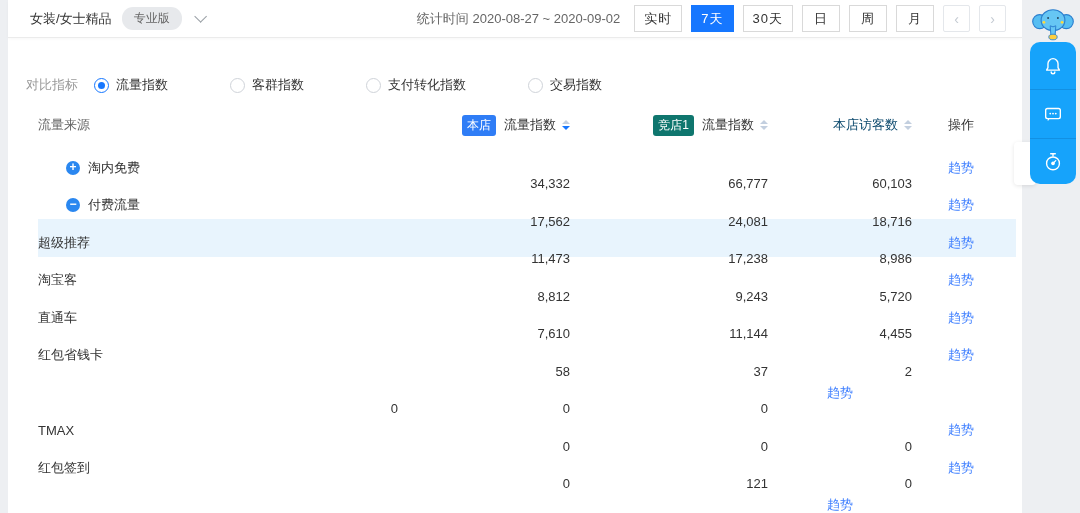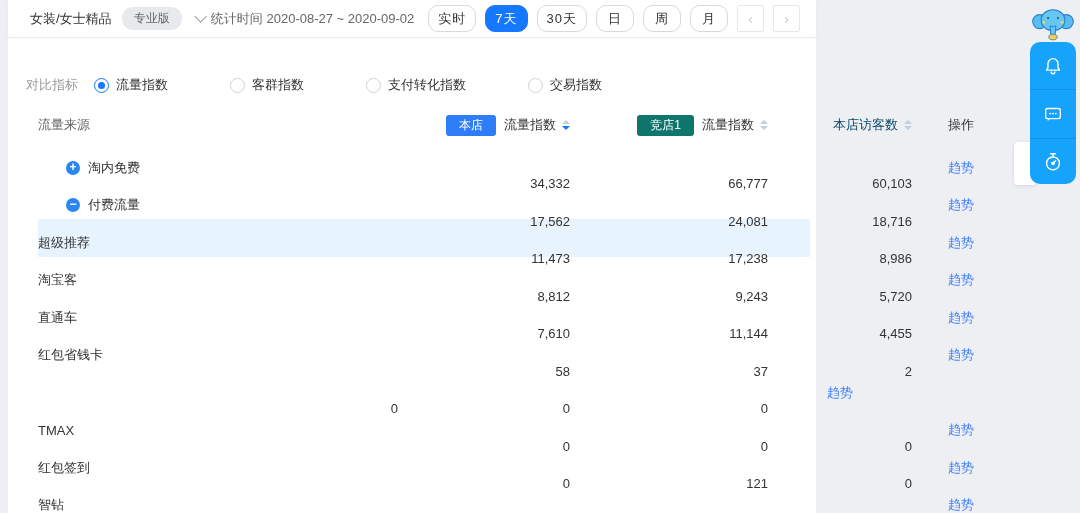--- a/index.html
+++ b/index.html
@@ -1,31 +1,31 @@
 <!DOCTYPE html>
 <html><head>
 <meta charset="utf-8">
 <style>
   html,body{margin:0;padding:0;width:1080px;height:513px;overflow:hidden;
     font-family:"Liberation Sans","DejaVu Sans",sans-serif;background:#edeff2;}
-  .main{position:absolute;left:8px;top:0;width:808px;height:513px;background:#fff;}
+  .main{position:absolute;left:8px;top:0;width:1014px;height:513px;background:#fff;}
 
   
   .topbar{height:37px;display:flex;align-items:center;padding:0 16px 0 22px;
     border-bottom:1px solid #ebebeb;box-shadow:0 1px 3px rgba(0,0,0,.03);}
   .category{font-size:13px;color:#333;}
   .ver-badge{margin-left:10px;background:#e7e9ec;color:#666;font-size:12px;
     padding:3px 12px;border-radius:11px;}
   .chev{margin-left:12px;width:8px;height:8px;border-right:1.5px solid #9aa0a6;
     border-bottom:1.5px solid #9aa0a6;transform:rotate(45deg) translateY(-3px);}
   .topbar-right{margin-left:auto;display:flex;align-items:center;}
   .stat-time{font-size:13px;color:#666;margin-right:14px;}
   .btn-group{display:flex;align-items:center;gap:9px;}
   .range-btn{height:27px;min-width:38px;padding:0 9px;font-size:13px;color:#333;
-    background:#fff;border:1px solid #d9d9d9;border-radius:10px;cursor:pointer;
+    background:#fff;border:1px solid #d9d9d9;border-radius:0;cursor:pointer;
     font-family:inherit;letter-spacing:1px;}
   .range-btn.active{background:#1677ff;border-color:#1677ff;color:#fff;}
   .pager-btn{height:27px;width:27px;font-size:14px;color:#c4cad2;background:#fff;
     border:1px solid #e4e7eb;border-radius:2px;cursor:default;font-family:inherit;}
 
   
   .metric-row{margin-top:26px;height:42px;display:flex;align-items:center;padding-left:18px;}
   .metric-label{font-size:13px;color:#999;margin-right:16px;}
   .radio-opt{display:flex;align-items:center;margin-right:62px;cursor:pointer;}
   .radio{width:15px;height:15px;border-radius:50%;border:1px solid #cfd3d9;background:#fff;
@@ -37,21 +37,21 @@
 
   
   .table{margin:0 6px 0 30px;}
   .grid-row{display:grid;grid-template-columns:360px 172px 198px 144px 98px;align-items:center;}
   .thead{height:38px;font-size:13px;}
   .th-source{color:#666;}
   .th-right{justify-self:end;display:flex;align-items:center;}
   .th-metric{color:#333;}
   .th-visitors{color:#0c4a6e;}
   .th-action{justify-self:center;color:#333;}
-  .badge{font-size:12px;color:#fff;padding:2px 13px;border-radius:3px;margin-right:8px;}
+  .badge{font-size:12px;color:#fff;padding:2px 5px;border-radius:3px;margin-right:8px;}
   .badge.own{background:#2f7df6;}
   .badge.comp{background:#0f766e;}
   .sort{display:inline-flex;flex-direction:column;gap:2px;margin-left:6px;}
   .sort i{width:0;height:0;border-left:4px solid transparent;border-right:4px solid transparent;}
   .sort .up{border-bottom:4px solid #c3cfdf;}
   .sort .down{border-top:4px solid #c3cfdf;}
   .sort .down.active{border-top-color:#1677ff;}
 
   .trow{height:37.5px;font-size:13px;color:#333;}
   .trow.highlight{background:#e8f4fd;}
@@ -226,23 +226,20 @@
         <div class="grid-row trow">
           <div class="cell name child">
             <span>红包签到</span>
           </div>
           <div class="cell num">0</div>
           <div class="cell num">121</div>
           <div class="cell num">0</div>
           <div class="cell action"><a class="trend">趋势</a></div>
         </div>
         <div class="grid-row trow">
-          <div class="cell name child">
-            <span>智钻</span>
-          </div>
           <div class="cell num">0</div>
           <div class="cell num">0</div>
           <div class="cell num">0</div>
           <div class="cell action"><a class="trend">趋势</a></div>
         </div>
       </div>
   </div>
 
 </div>
 

